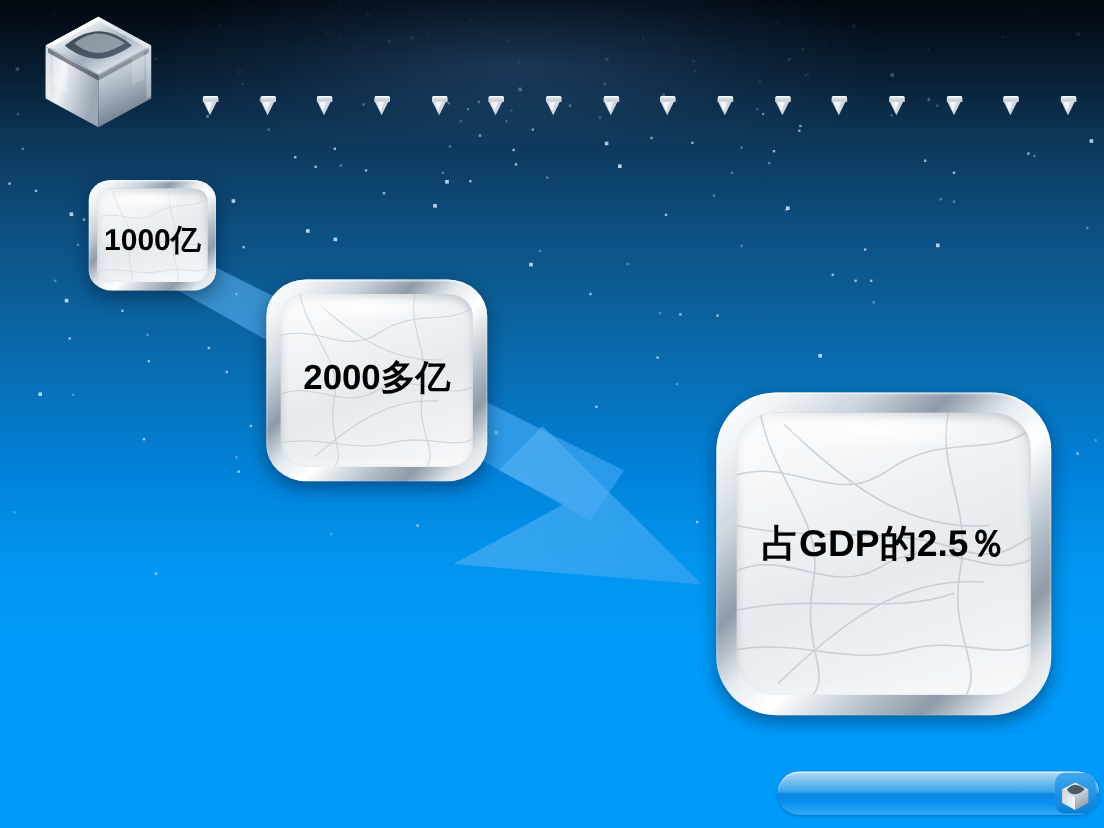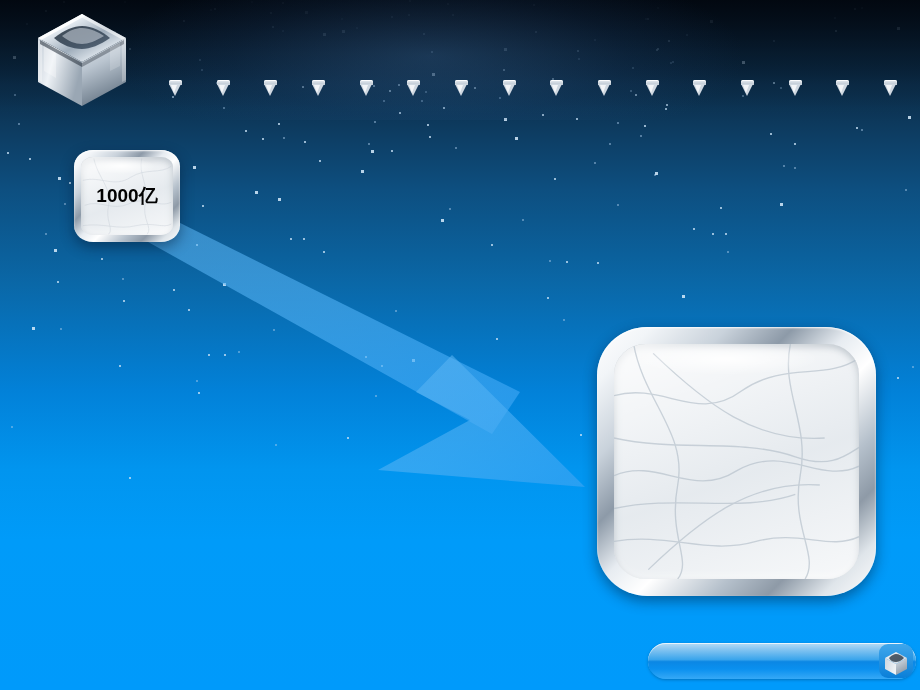--- a/index.html
+++ b/index.html
@@ -192,21 +192,21 @@
     width: 100%;
     text-align: center;
     color: #010101;
     font-weight: bold;
     white-space: nowrap;
     z-index: 5;
   }
 
   #box1 { left: 74px;  top: 150px; width: 106px; height: 92px; }
   #box1 .inner { left: 7px; top: 7px; right: 7px; bottom: 7px; width: auto; height: auto; }
-  #box1 .label { top: 33px; font-size: 19px; letter-spacing: 0px; }
+  #box1 .label { top: 33px; font-size: 25px; letter-spacing: 0px; }
   #box1 .hl { left: 12px; top: 8px; width: 70px; height: 16px; }
 
   #box2 { left: 222px; top: 233px; width: 184px; height: 168px; }
   #box2 .inner { left: 12px; top: 12px; right: 12px; bottom: 12px; width: auto; height: auto; }
   #box2 .label { top: 62px; font-size: 29px; }
   #box2 .hl { left: 22px; top: 12px; width: 120px; height: 22px; }
 
   #box3 { left: 597px; top: 327px; width: 279px; height: 269px; }
   #box3 .inner { left: 17px; top: 17px; right: 17px; bottom: 17px; width: auto; height: auto; }
   #box3 .label { top: 105px; font-size: 31px; }
@@ -618,40 +618,60 @@
           <path d="M14,2 C18,26 34,40 30,62 C26,82 36,92 30,99"></path>
           <path d="M66,2 C62,22 74,36 70,58 C66,80 78,90 72,99"></path>
           <path d="M2,88 C24,84 40,94 60,88 C78,83 90,92 98,86"></path>
         </g>
       </svg>
     </div>
     <div class="hl"></div>
     <div class="label">1000亿</div>
   </div>
 
+  <div class="gbox" id="box2">
+    <div class="frame"></div>
+    <div class="inner">
+      <div class="sheen"></div>
+      <svg class="marble" viewBox="0 0 100 100" preserveAspectRatio="none">
+        <g stroke="#b4bfca" stroke-width="0.6" fill="none" opacity="0.6">
+          <path d="M0,24 C20,18 34,36 52,22 C70,9 86,18 100,8"></path>
+          <path d="M0,58 C18,50 32,68 50,56 C70,44 84,62 100,54"></path>
+          <path d="M10,0 C14,24 32,38 28,60 C24,82 34,92 28,100"></path>
+          <path d="M70,0 C66,20 78,34 74,56 C70,78 82,90 76,100"></path>
+          <path d="M0,86 C22,82 38,92 58,86 C76,81 88,90 100,84"></path>
+          <path d="M20,6 C40,26 60,40 84,38"></path>
+          <path d="M18,94 C38,74 58,60 82,62"></path>
+        </g>
+      </svg>
+    </div>
+    <div class="hl"></div>
+    <div class="label">2000多亿</div>
+  </div>
 
   <div class="gbox" id="box3">
     <div class="frame"></div>
     <div class="inner">
       <div class="sheen"></div>
       <svg class="marble" viewBox="0 0 100 100" preserveAspectRatio="none">
         <g stroke="#b0bcc7" stroke-width="0.55" fill="none" opacity="0.62">
           <path d="M0,22 C20,16 34,34 52,20 C70,7 86,16 100,6"></path>
           <path d="M0,56 C18,48 32,66 50,54 C70,42 84,60 100,52"></path>
           <path d="M8,0 C12,24 30,38 26,60 C22,82 32,92 26,100"></path>
           <path d="M72,0 C68,20 80,34 76,56 C72,78 84,90 78,100"></path>
           <path d="M0,84 C22,80 38,90 58,84 C76,79 88,88 100,82"></path>
           <path d="M16,4 C38,26 58,42 86,40"></path>
           <path d="M14,96 C36,74 56,58 84,60"></path>
           <path d="M0,40 C26,46 52,40 74,48 C88,53 94,48 100,44"></path>
           <path d="M0,70 C26,64 52,72 74,64"></path>
         </g>
       </svg>
     </div>
     <div class="hl"></div>
+    <div class="label">占GDP的2.5％</div>
   </div>
 
   <div class="slogan-bar">
     <div class="slogan-icon">
       <svg width="34" height="34" viewBox="0 0 34 34">
         <defs>
           <linearGradient id="sTop" x1="0" y1="0" x2="1" y2="1">
             <stop offset="0%" stop-color="#ffffff"></stop>
             <stop offset="60%" stop-color="#cfd8e1"></stop>
             <stop offset="100%" stop-color="#f4f7fa"></stop>

